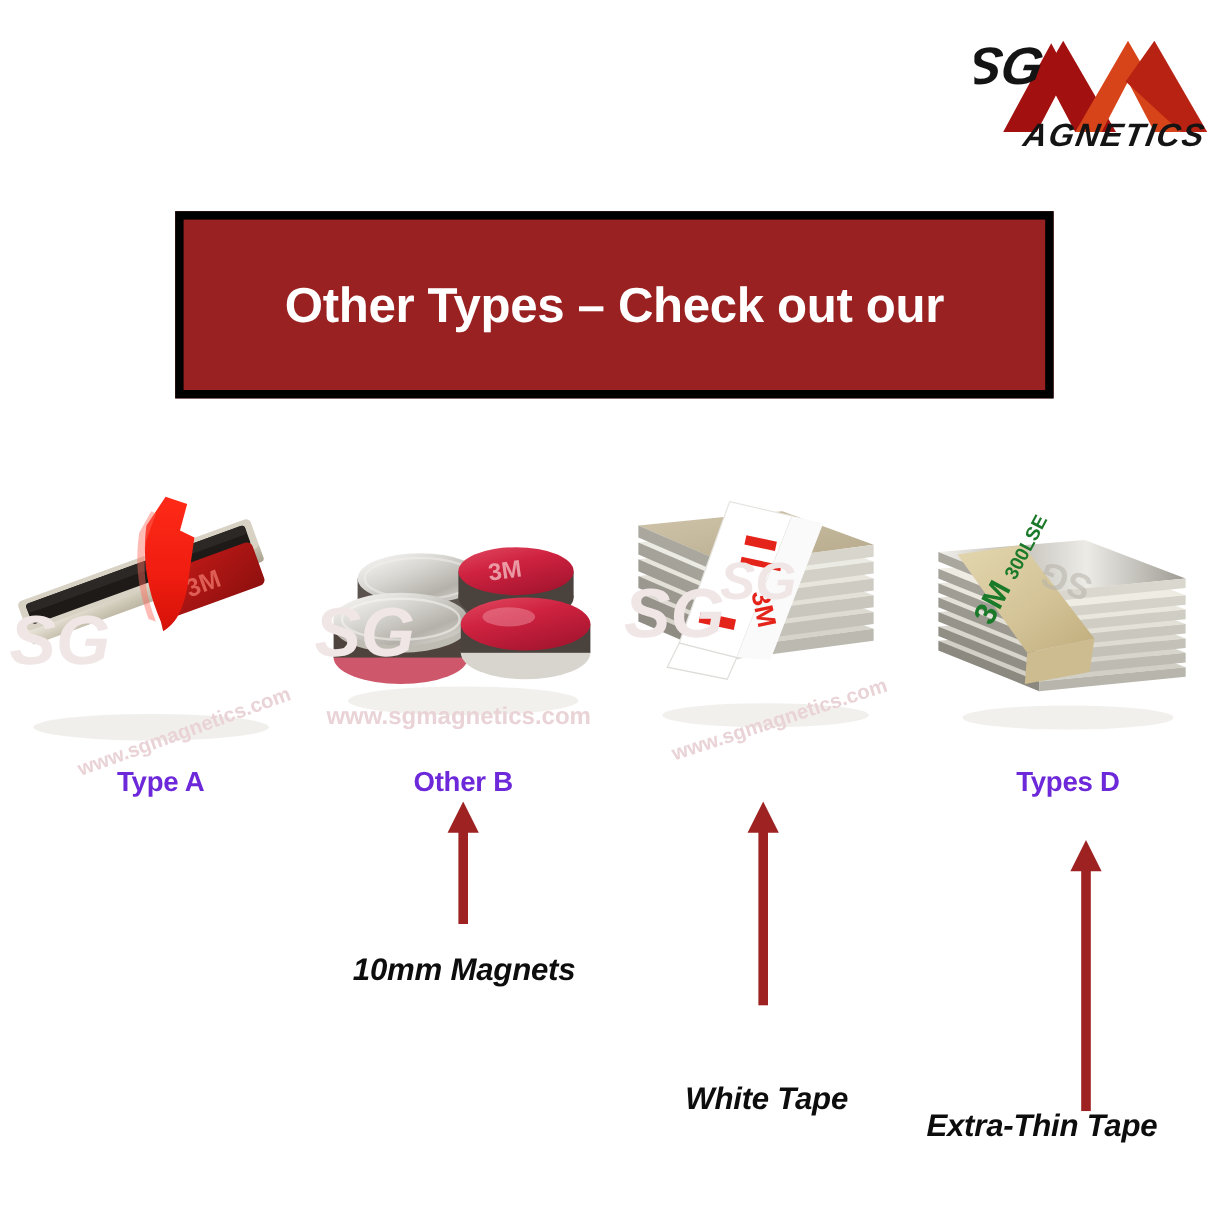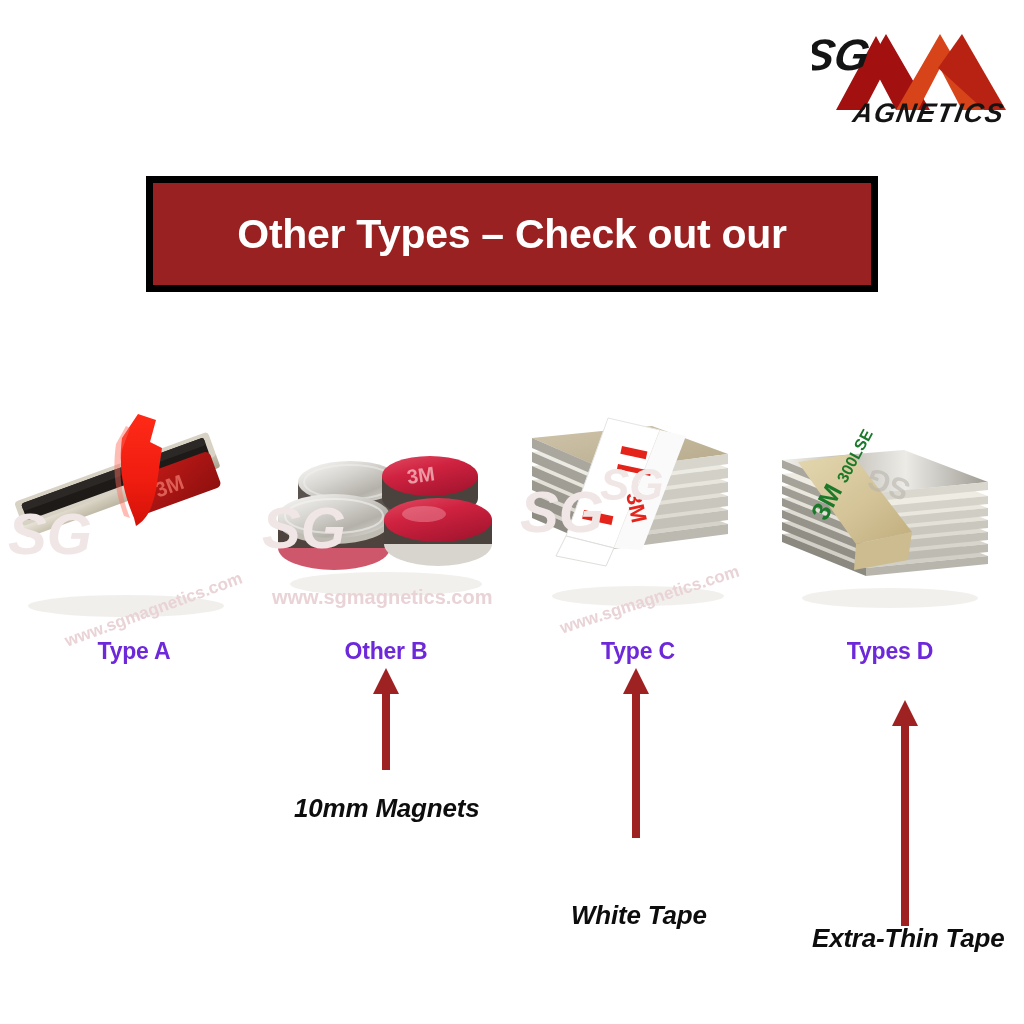--- a/index.html
+++ b/index.html
@@ -25,21 +25,21 @@
     height: 112px;
   }
   #brand-logo svg { display:block; }
 
   
   #headline-banner {
     position: absolute;
     left: 146px;
     top: 176px;
     width: 732px;
-    height: 116px;
+    height: 156px;
     background: #9a2121;
     border: 7px solid #000000;
     box-sizing: border-box;
     display: flex;
     flex-direction: column;
     align-items: center;
     justify-content: center;
   }
   .banner-line {
     color: #ffffff;
@@ -293,21 +293,20 @@
 
           <rect x="112" y="48" width="26" height="8" fill="#e4231b" transform="rotate(12 112 48)"></rect>
           <rect x="108" y="66" width="34" height="5" fill="#e4231b" transform="rotate(12 108 66)"></rect>
           <text x="116" y="96" fill="#e4231b" font-family="Liberation Sans, sans-serif" font-weight="bold" font-size="22" transform="rotate(78 116 96)">3M</text>
           <rect x="74" y="112" width="30" height="9" fill="#e4231b" transform="rotate(12 74 112)"></rect>
 
           <polygon points="56,138 104,150 96,168 46,158" fill="#ffffff" stroke="#e0dedb" stroke-width="1"></polygon>
         </g>
       </svg>
     </div>
-    <div class="product-caption">Type C</div>
   </div>
 
   <div class="product-cell" style="left:762px;">
     <div class="product-figure">
       <svg width="256" height="238" viewBox="0 0 256 238">
         <defs>
           <linearGradient id="steelD" x1="0" y1="0" x2="1" y2="0">
             <stop offset="0%" stop-color="#f2f1ec"></stop>
             <stop offset="30%" stop-color="#c2bfb7"></stop>
             <stop offset="60%" stop-color="#ecebe6"></stop>
@@ -398,13 +397,13 @@
   </svg>
 </div>
 <div class="callout-note" style="left:551px; top:900px;">White Tape</div>
 
 <div class="callout-arrow" style="left:889px; top:700px; width:34px; height:226px;">
   <svg width="34" height="226" viewBox="0 0 34 226">
     <polygon points="16,0 29,26 3,26" fill="#9e2222"></polygon>
     <rect x="12" y="24" width="8" height="202" fill="#9e2222"></rect>
   </svg>
 </div>
-<div class="callout-note" style="left:792px; top:923px;font-style:italic;">Extra-Thin Tape</div>
+<div class="callout-note" style="left:752px; top:923px;font-style:italic;">Extra-Thin Tape</div>
 
 </body></html>

